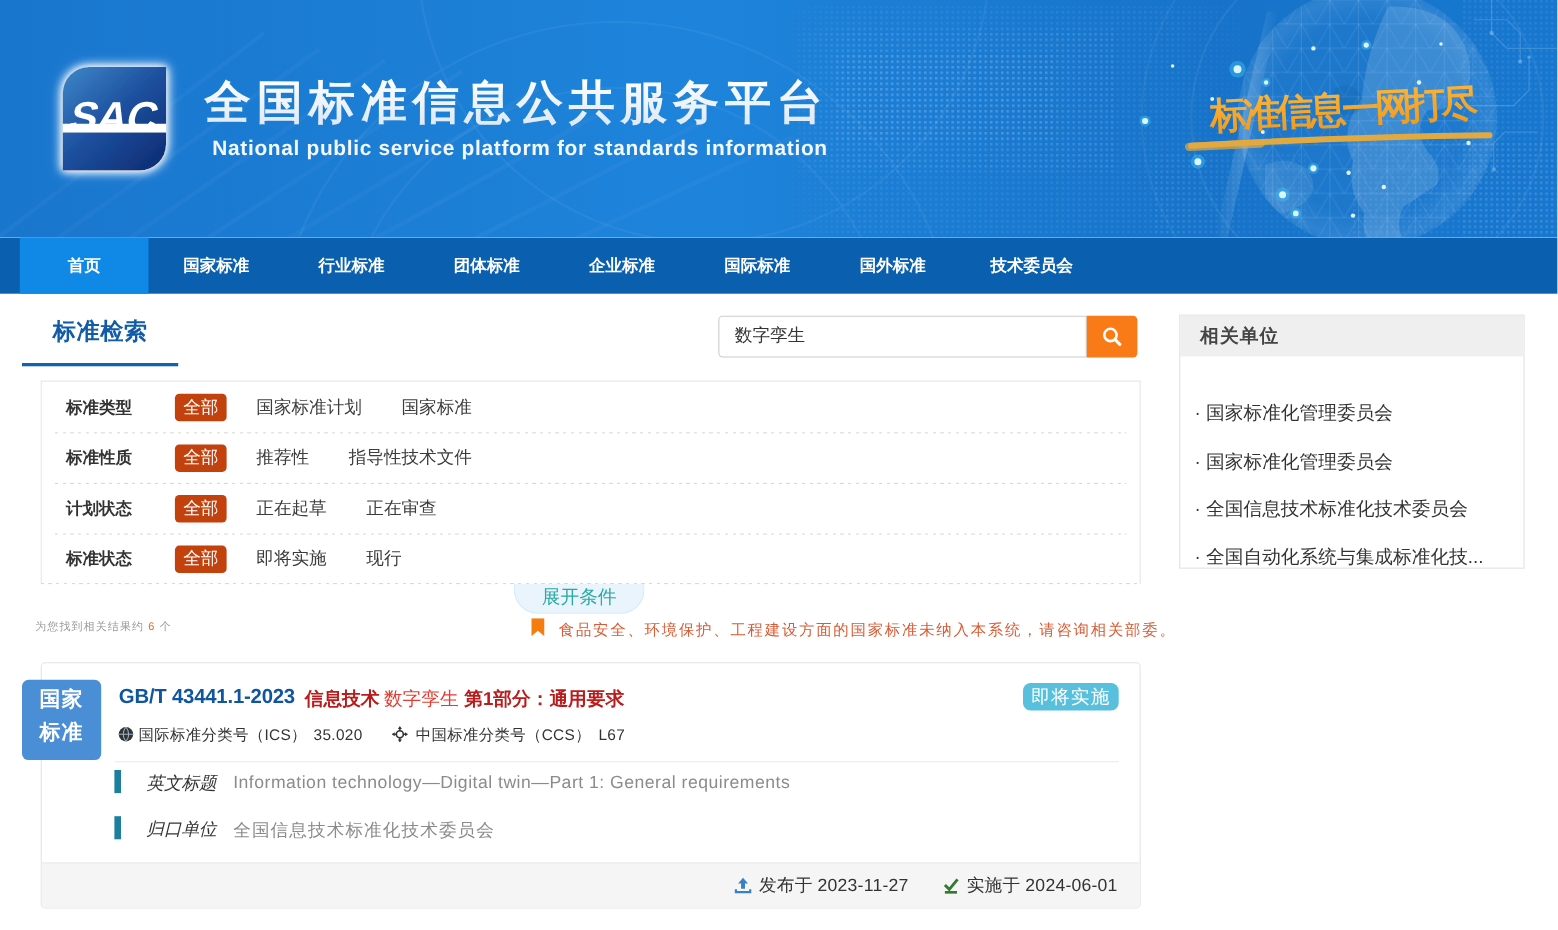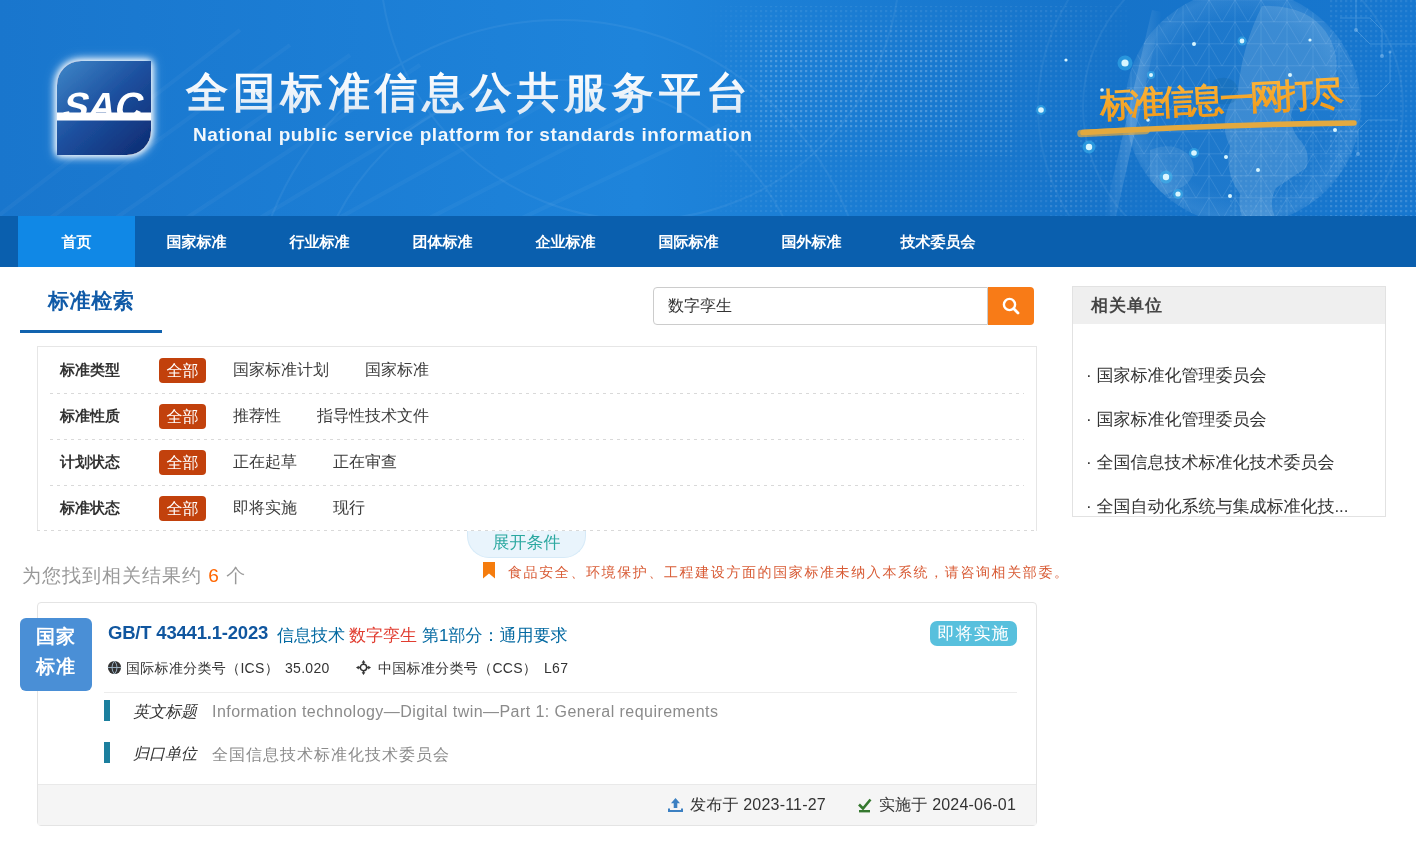--- a/index.html
+++ b/index.html
@@ -28,32 +28,32 @@
   #filterBtm { position:absolute; left:37px; top:530px; width:1000px; height:1px; background:repeating-linear-gradient(90deg,#d9d9d9 0 3px,transparent 3px 7px); }
   .frow { height:46px; display:flex; align-items:center; }
   .frow + .frow { background-image:repeating-linear-gradient(90deg,#d9d9d9 0 3px,transparent 3px 7px); background-size:calc(100% - 24px) 1px; background-repeat:no-repeat; background-position:12px 0; }
   .flabel { margin-left:22px; width:62px; font-size:15px; font-weight:bold; color:#333; }
   .fall { margin-left:37px; width:47px; height:25px; background:#c2410c; border-radius:4px; color:#fff; font-size:16px; line-height:25px; text-align:center; }
   .fopt { margin-left:27px; font-size:16px; color:#3c3c3c; }
   .fopt + .fopt { margin-left:36px; }
   #expand { position:absolute; left:467px; top:531px; width:119px; height:27px; background:#e9f4fc; border:1px solid #d6eaf8; border-top:none; border-radius:0 0 22px 22px; color:#2ba8a0; font-size:17px; text-align:center; line-height:24px; z-index:2; }
 
   
-  #resCount { position:absolute; left:22px; top:563px; font-size:19px; color:#999; letter-spacing:1px; }
+  #resCount { position:absolute; left:32px; top:563px; font-size:10px; color:#999; letter-spacing:1px; }
   #resCount b { color:#f60; font-weight:normal; }
   #flag { position:absolute; left:483px; top:562px; }
   #notice { position:absolute; left:508px; top:564px; font-size:14px; color:#d85b35; letter-spacing:1.6px; }
 
   
   #card { position:absolute; left:37px; top:602px; width:1000px; height:224px; border:1px solid #e4e4e4; border-radius:4px; background:#fff; }
   #badge { position:absolute; left:20px; top:618px; width:72px; height:73px; background:#4a8fd6; border-radius:6px; z-index:3; color:#fff; font-size:19px; font-weight:bold; text-align:center; line-height:30px; padding-top:4px; letter-spacing:1px; }
   #cTitle { position:absolute; left:0; top:624px; font-size:17px; white-space:nowrap; }
   #cTitle span { position:absolute; }
   #cTitle .gbt { font-size:18.5px; font-weight:bold; color:#10569f; letter-spacing:-0.2px; }
-  #cTitle .blue { color:#0369a1; }
+  #cTitle .blue { color:#b91c1c;font-weight:bold; }
   #cTitle .red { color:#e13c2f; }
   #cBadge2 { position:absolute; left:930px; top:621px; width:87px; height:25px; background:#58c0dd; border-radius:7px; color:#fff; font-size:17px; line-height:25px; text-align:center; letter-spacing:1px; }
   #cMeta { position:absolute; left:0; top:659px; height:18px; font-size:14px; color:#333; } #cMeta span { position:absolute; top:1px; white-space:nowrap; letter-spacing:0.3px; } #cMeta svg { position:absolute; }
   #cSep { position:absolute; left:104px; top:692px; width:913px; height:1px; background:#ececec; }
   .crow-bar { position:absolute; left:104px; width:6px; height:21px; background:#1c7f9e; }
   .crow-label { position:absolute; left:133px; font-size:16px; color:#333;font-style:italic; }
   .crow-val { position:absolute; left:212px; font-size:16px; color:#8b8b8b; }
   #cFooter { position:absolute; left:38px; top:784px; width:998px; height:41px; background:#f5f5f5; border-top:1px solid #e9e9e9; display:flex; align-items:center; justify-content:flex-end; padding-right:20px; font-size:16px; color:#333; letter-spacing:0.2px; }
   #cFooter .it { display:flex; align-items:center; }
   #cFooter svg { margin-right:6px; }

